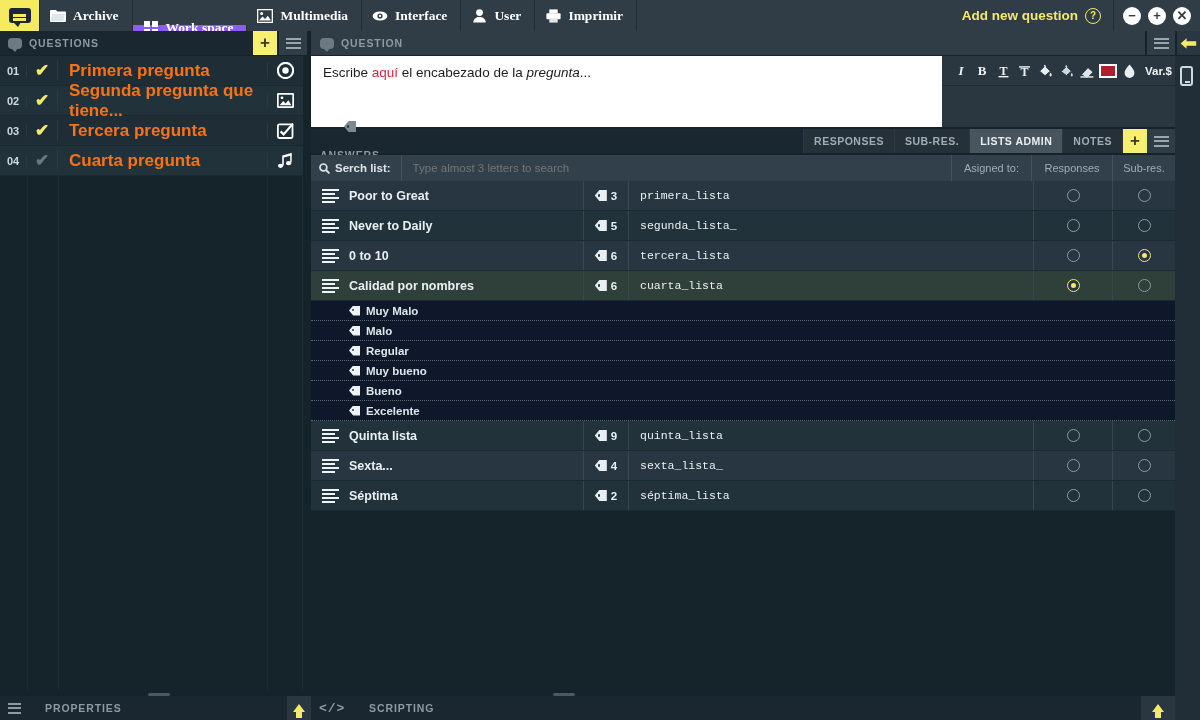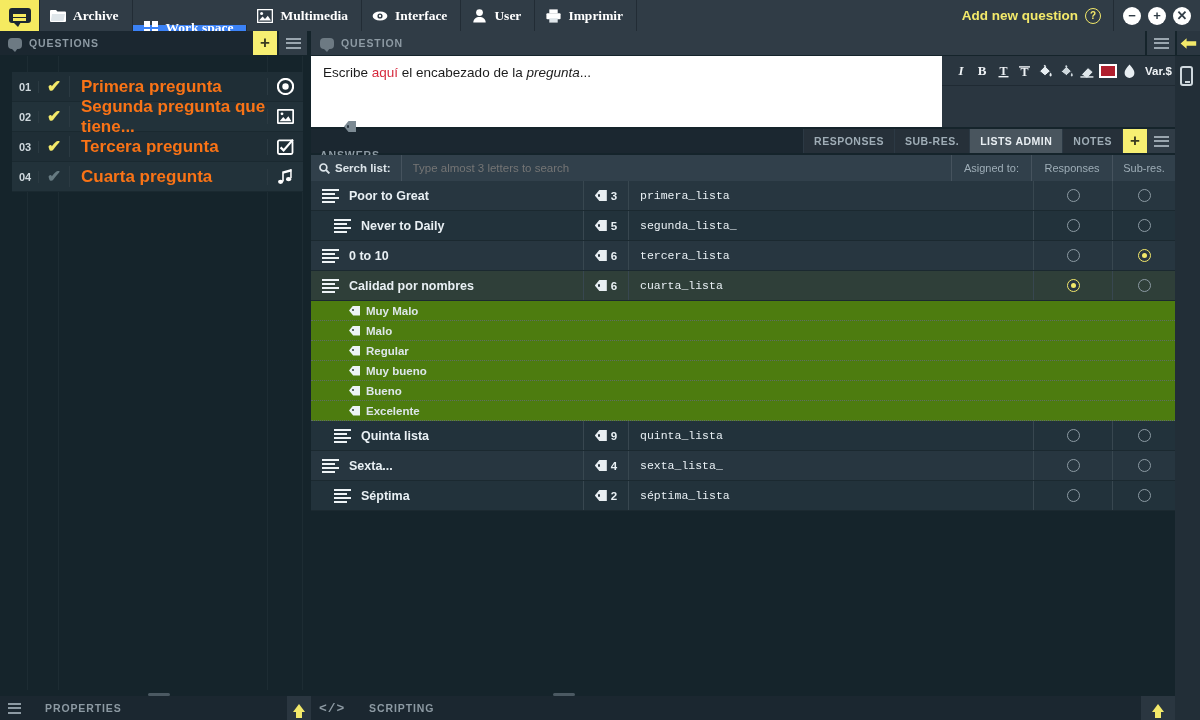--- a/index.html
+++ b/index.html
@@ -36,21 +36,21 @@
     display: block; width: 13px; height: 3px; background: #f5ea60;
     box-shadow: 0 4px 0 #f5ea60;
   }
   .mtab {
     display: flex; align-items: center; gap: 7px;
     padding: 0 13px 0 10px;
     color: #ffffff; font-size: 13.5px; font-weight: bold;
     border-right: 1px solid #222c35;
     cursor: default; white-space: nowrap; font-family: Liberation Serif, serif;
   }
-  .mtab.active { background: #3b82f6; margin-top: 25px; }
+  .mtab.active { background: #8b5cf6; margin-top: 25px; }
   .mtab .mi { display: inline-flex; align-items: center; justify-content: center;
               width: 16px; height: 16px; }
   .menu-spacer { flex: 1; }
   .addnew {
     display: flex; align-items: center; gap: 7px;
     padding: 0 12px; color: #f3e96a; font-size: 13.5px; font-weight: bold;
     border-right: 1px solid #222c35;
   }
   .qmark {
     width: 16px; height: 16px; border-radius: 50%;
@@ -86,21 +86,21 @@
   .ph-r1    { position: absolute; left: 1147px; top: 0; width: 28px; height: 24px;
               background: #303c46; display: flex; align-items: center; justify-content: center; }
   .ph-r2    { position: absolute; left: 1177px; top: 0; width: 23px; height: 24px;
               background: #2a3640; display: flex; align-items: center; justify-content: center; }
   .burger { display: inline-block; width: 15px; height: 11px; position: relative; }
   .burger i, .burger:before, .burger:after {
     content:""; position: absolute; left: 0; width: 15px; height: 2px; background: #9aa6af; }
   .burger:before { top: 0; } .burger i { top: 4.5px; } .burger:after { bottom: 0; }
 
   
-  .qlist { position: absolute; top: 72px; left: 0; width: 303px; padding-left: 12px; }
+  .qlist { position: absolute; top: 56px; left: 0; width: 303px; }
   .qrow {
     display: flex; align-items: center; height: 30px;
     border-bottom: 1px solid #1a2930; background: #1f2e36;
   }
   .qrow:nth-child(even) { background: #22323a; }
   .qrow .num {
     width: 27px; text-align: center; color: #cfd8dd;
     font-size: 11px; font-weight: bold; border-right: 1px solid #2b3a42;
   }
   .qrow .chk {
@@ -172,21 +172,21 @@
   .sl-input { flex: 1; padding-left: 11px; color: #9eadb7; font-size: 11.5px;
               background: transparent; border: 0; outline: none; height: 26px; }
   .sl-col { width: 81px; text-align: center; color: #9eadb7; font-size: 11px;
             border-left: 1px solid #46535e; height: 26px; line-height: 26px; }
   .sl-col.w1 { width: 80px; } .sl-col.w2 { width: 81px; } .sl-col.w3 { width: 63px; }
 
   
   .table { position: absolute; top: 181px; left: 311px; width: 864px; }
   .lrow { display: flex; align-items: stretch; height: 30px;
           border-bottom: 1px solid #1b2930; background: #273640; }
-  .lrow.alt { background: #22323b; padding-left: 12px; }
+  .lrow.alt { background: #22323b; }
   .lrow.sel { background: #2f3f39; }
   .lrow .c-ic { width: 38px; display: flex; align-items: center; justify-content: center; }
   .lrow .c-nm { flex: 1; display: flex; align-items: center;
                 color: #e9f0f4; font-size: 12.5px; font-weight: bold;
                 border-right: 1px solid #384750; }
   .lrow .c-cnt { width: 45px; display: flex; align-items: center; justify-content: center; gap: 4px;
                  color: #e9f0f4; font-size: 11.5px; font-weight: bold;
                  border-right: 1px solid #384750; }
   .lrow .c-key { width: 405px; display: flex; align-items: center; padding-left: 11px;
                  color: #e9f0f4; font-size: 11.5px; font-family: "Liberation Mono", monospace;
@@ -197,21 +197,21 @@
   .radio { width: 13px; height: 13px; border-radius: 50%; border: 1.5px solid #8c9aa3; }
   .radio.on { border-color: #f3e96a; background: #2a3640;
               display: flex; align-items: center; justify-content: center; }
   .radio.on:after { content:""; width: 5px; height: 5px; border-radius: 50%; background: #f3e96a; }
   .hamb3 { width: 17px; height: 13px; position: relative; }
   .hamb3 b { position: absolute; left: 0; height: 2px; background: #eef3f6; }
   .hamb3 b:nth-child(1){ top:0; width:17px; } .hamb3 b:nth-child(2){ top:4px; width:13px; }
   .hamb3 b:nth-child(3){ top:8px; width:17px; } .hamb3 b:nth-child(4){ top:12px; width:13px; }
 
   .subitem { display: flex; align-items: center; height: 20px; padding-left: 38px;
-             background: #4d7c0f; border-bottom: 1px dotted #5d6c64; }
+             background: #0f172a; border-bottom: 1px dotted #5d6c64; }
   .subitem .tg { margin-right: 6px; }
   .subitem span.tx { color: #dde6ea; font-size: 11.5px; font-weight: bold; }
   .subwrap { background: #2f3f39; }
 
   
   .botbar { position: absolute; bottom: 0; left: 0; width: 1200px; height: 24px; }
   .bb { position: absolute; top: 0; height: 24px; background: #1b2730;
         display: flex; align-items: center; gap: 24px; padding-left: 8px;
         color: #8d9aa3; font-size: 10.5px; font-weight: bold; letter-spacing: .9px; }
   .bb-props { left: 0; width: 287px; }

